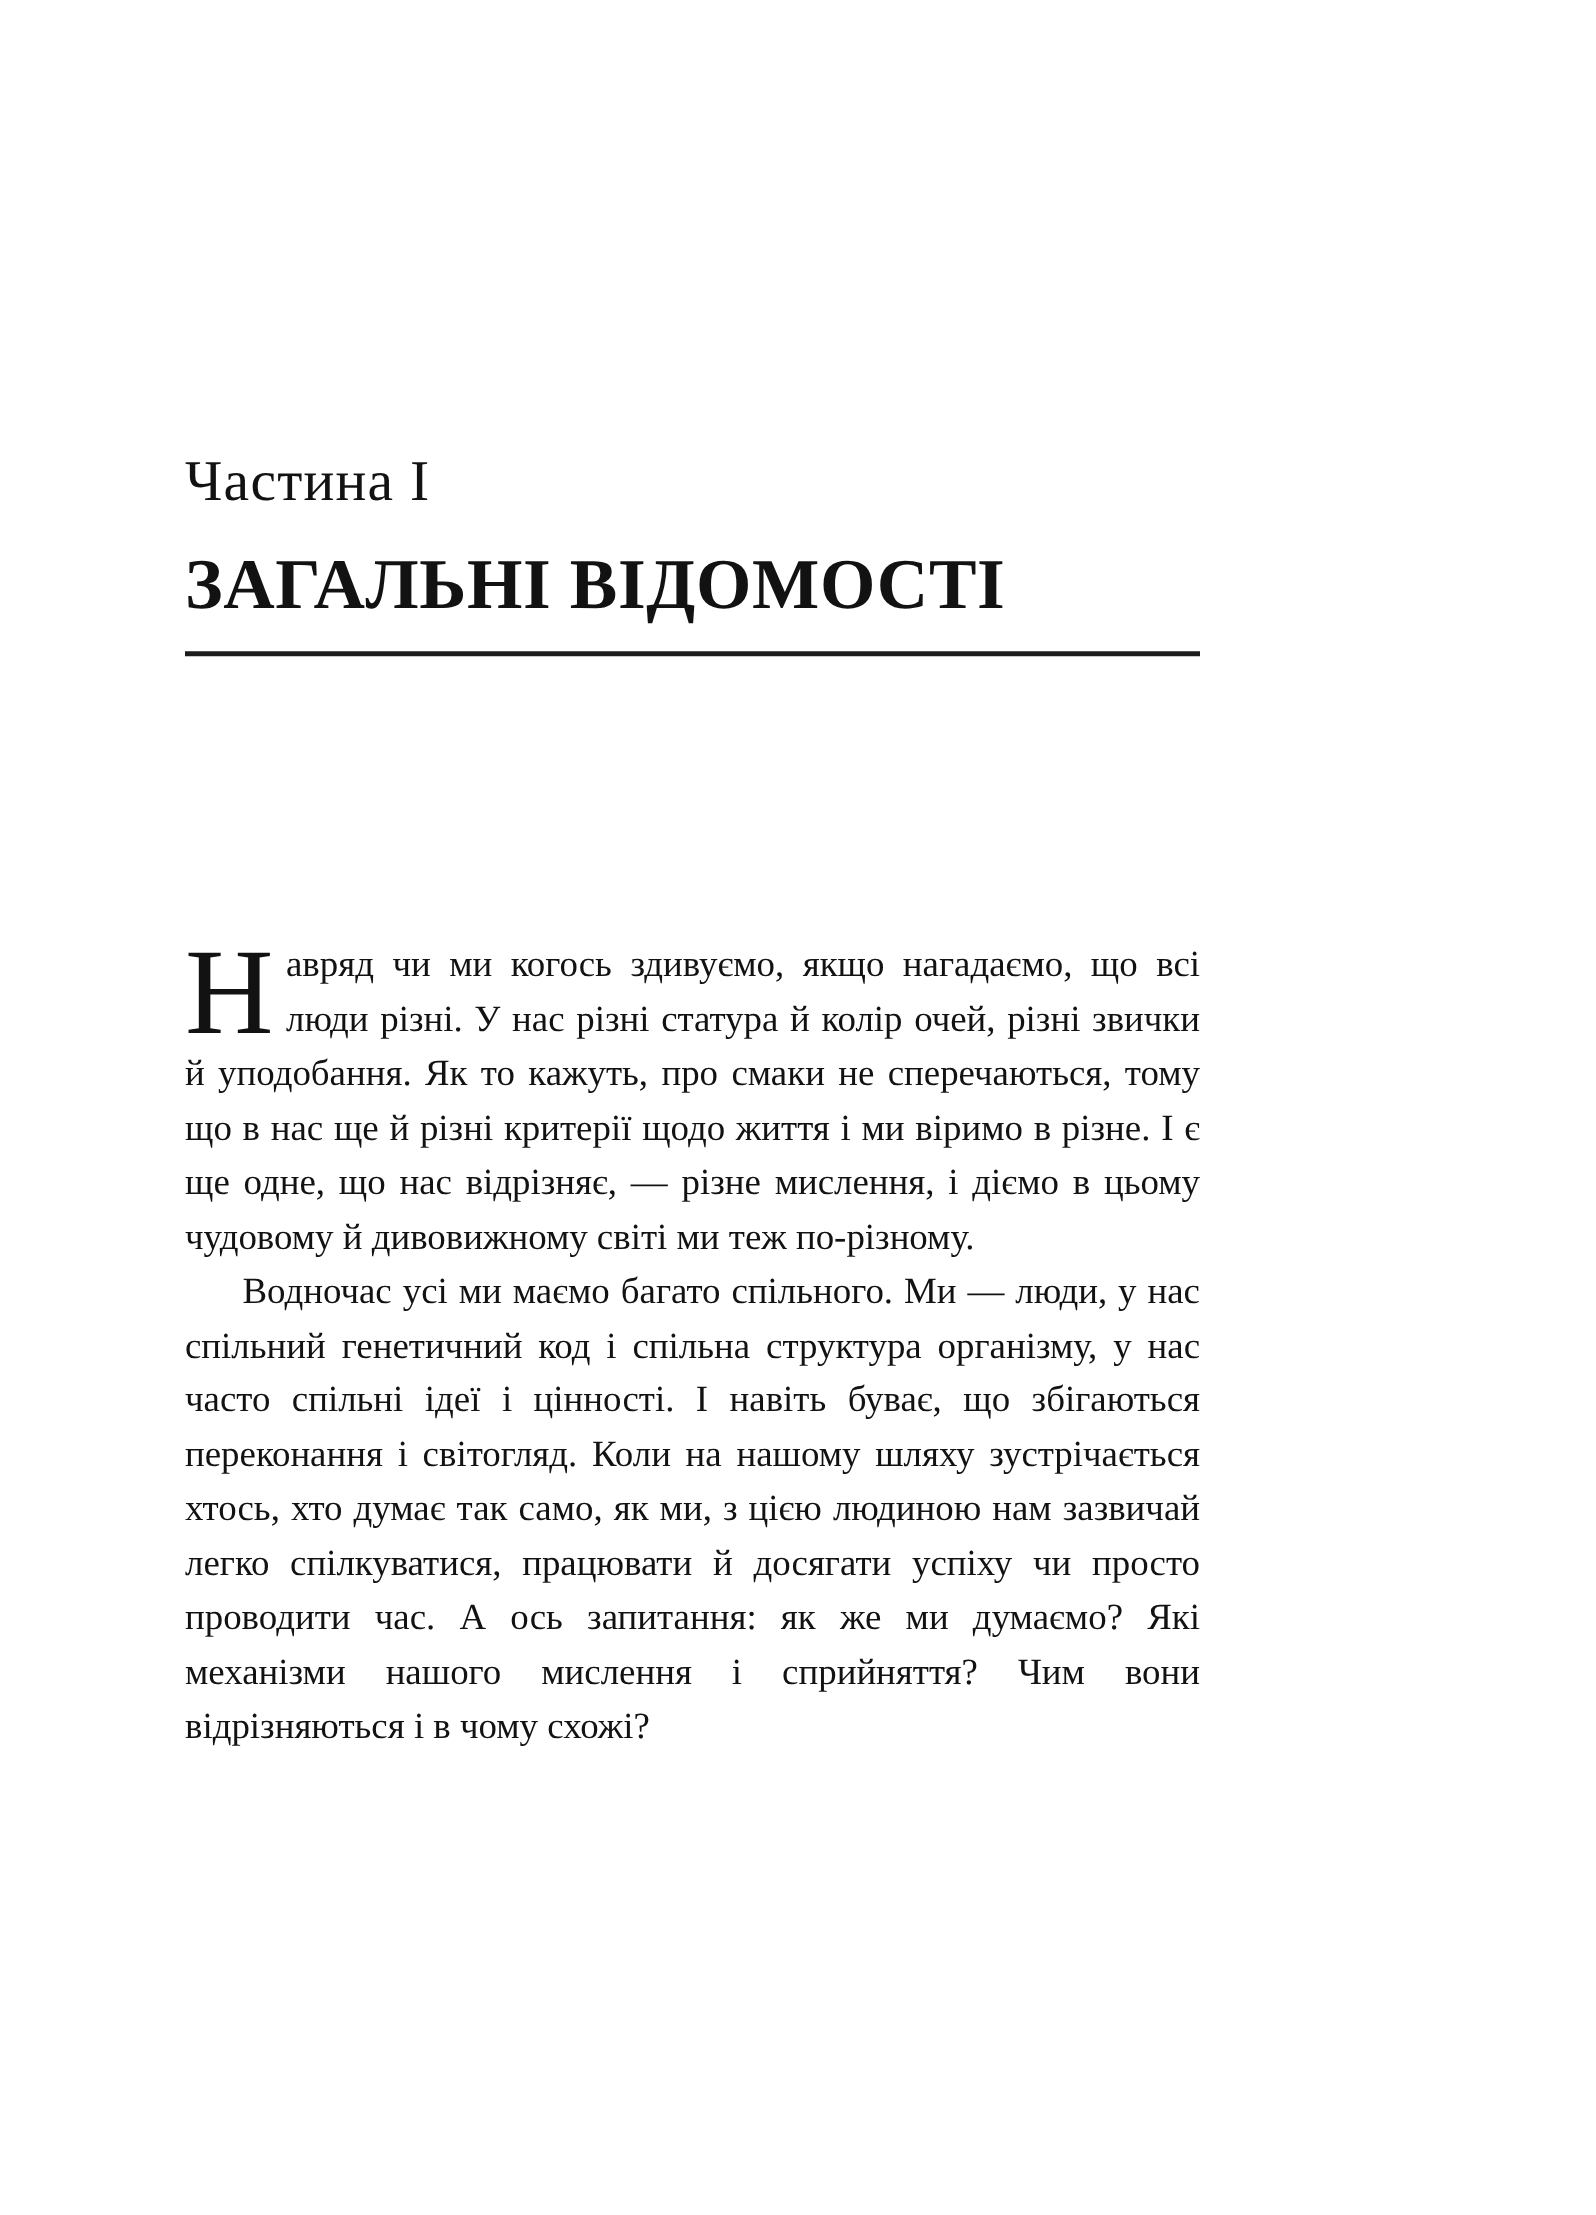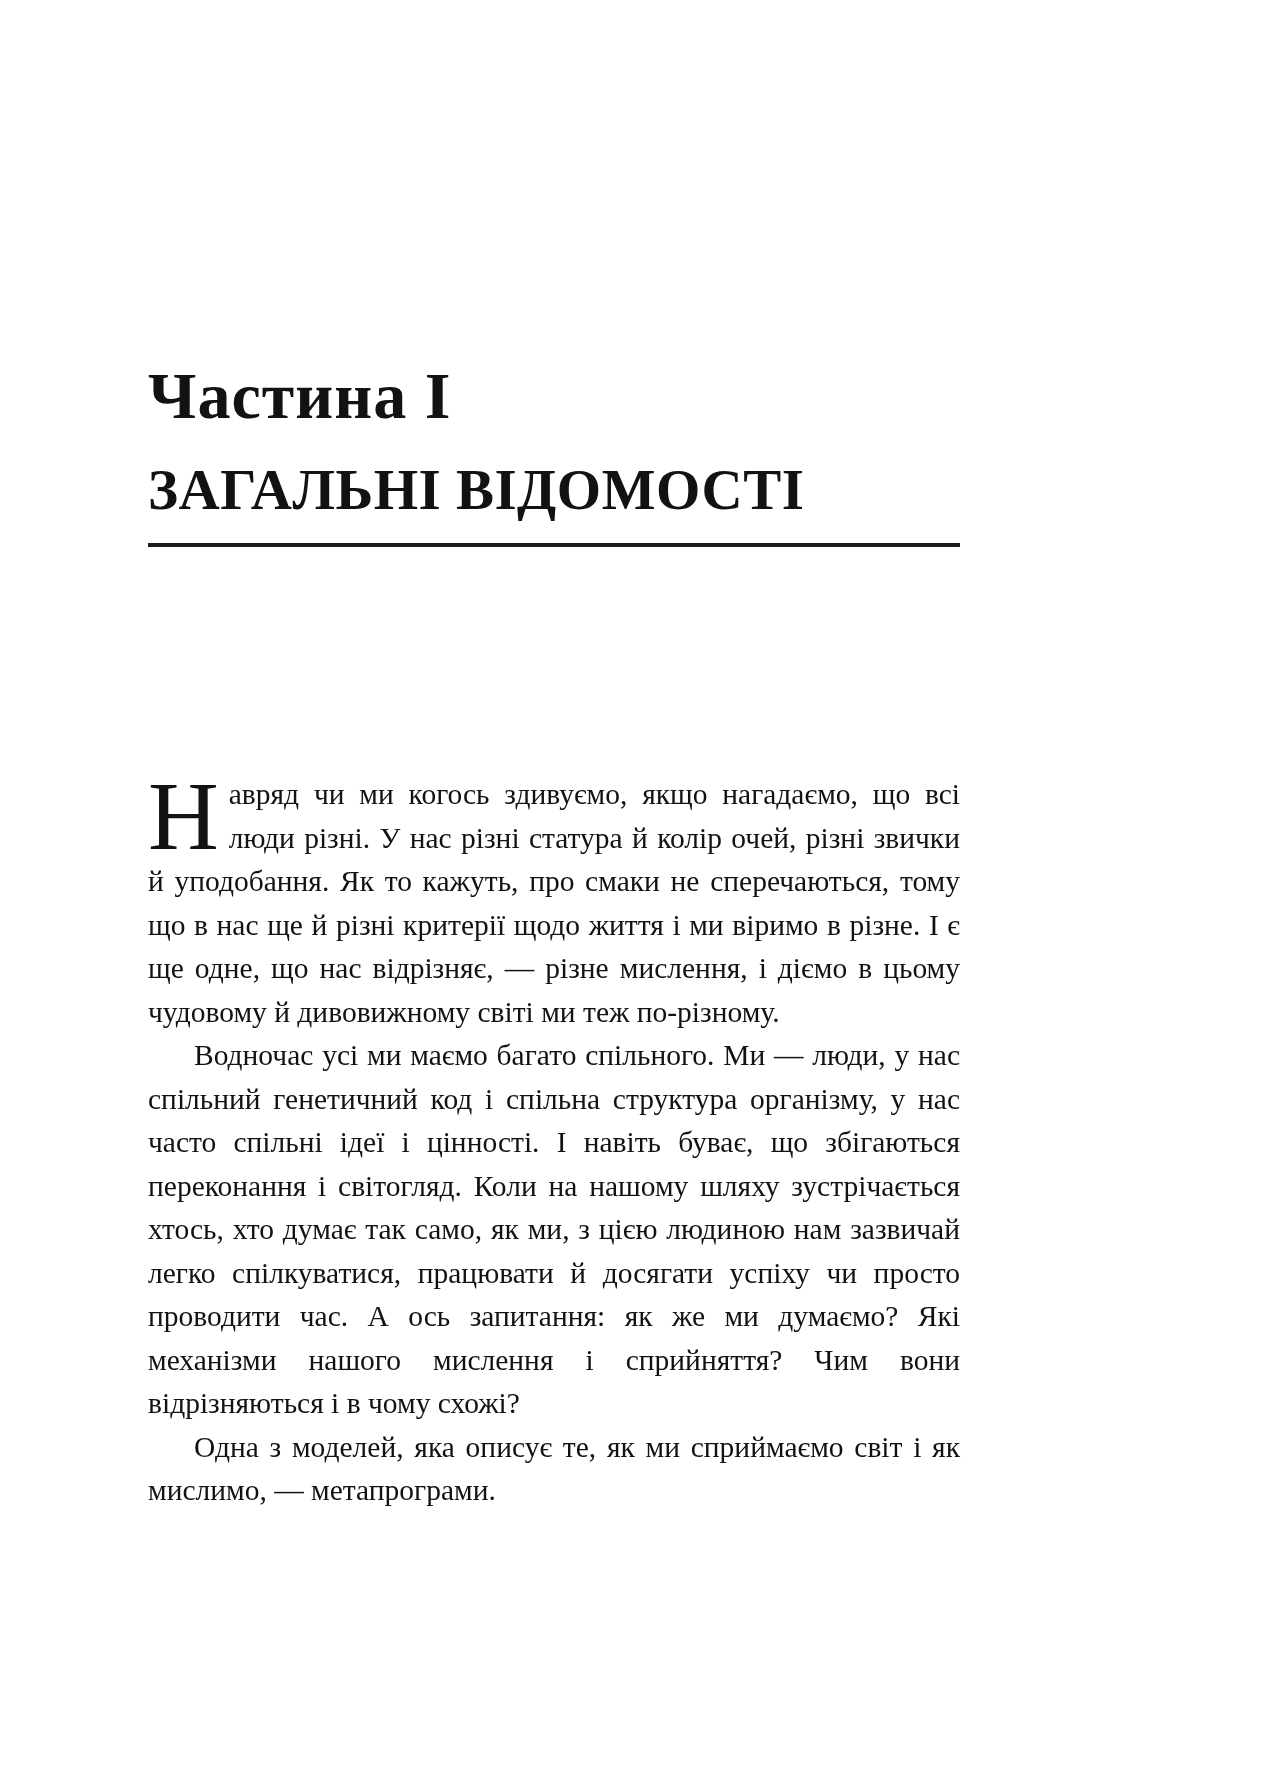--- a/index.html
+++ b/index.html
@@ -16,22 +16,22 @@
     position: absolute;
     left: 148px;
     top: 0;
     width: 812px;
     height: 1772px;
   }
   .chapter-header {
     margin-top: 360px;
   }
   .part-label {
-    font-size: 66px;
-    font-weight: bold;
+    font-size: 46px;
+    font-weight: normal;
     letter-spacing: 1px;
     line-height: 1.1;
     margin-top: 13px;
   }
   .part-title {
     font-size: 57px;
     font-weight: bold;
     letter-spacing: 0.5px;
     margin-top: 26px;
     line-height: 1.1;
@@ -72,16 +72,15 @@
     <div class="part-label">Частина I</div>
     <div class="part-title">ЗАГАЛЬНІ ВІДОМОСТІ</div>
     <div class="header-rule"></div>
   </header>
 
   <main class="body-text">
     <p class="first">
       <span class="dropcap">Н</span><span>авряд чи ми когось здивуємо, якщо нагадаємо, що всі люди різні. У нас різні статура й колір очей, різні звички й уподобання. Як то кажуть, про смаки не сперечаються, тому що в нас ще й різні критерії щодо життя і ми віримо в різне. І є ще одне, що нас відрізняє, — різне мислення, і діємо в цьому чудовому й дивовижному світі ми теж по-різному.</span>
     </p>
     <p>Водночас усі ми маємо багато спільного. Ми — люди, у нас спільний генетичний код і спільна структура організму, у нас часто спільні ідеї і цінності. І навіть буває, що збігаються переконання і світогляд. Коли на нашому шляху зустрічається хтось, хто думає так само, як ми, з цією людиною нам зазвичай легко спілкуватися, працювати й досягати успіху чи просто проводити час. А ось запитання: як же ми думаємо? Які механізми нашого мислення і сприйняття? Чим вони відрізняються і в чому схожі?</p>
-    <p>Одна з моделей, яка описує те, як ми сприймаємо світ і як мислимо, — метапрограми.</p>
   </main>
 
 </div>
 
 </body></html>

